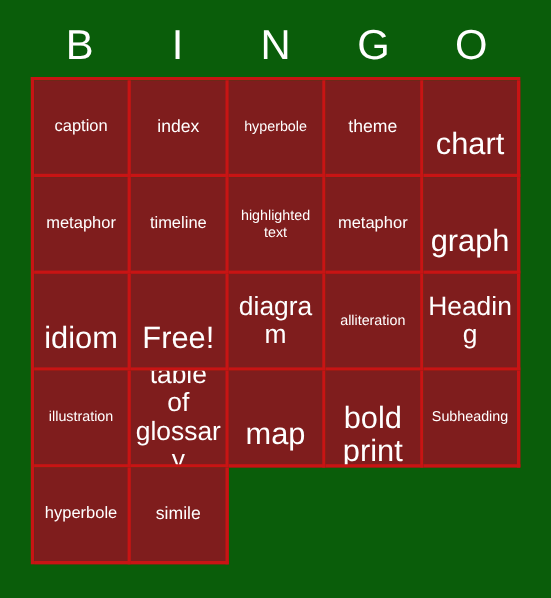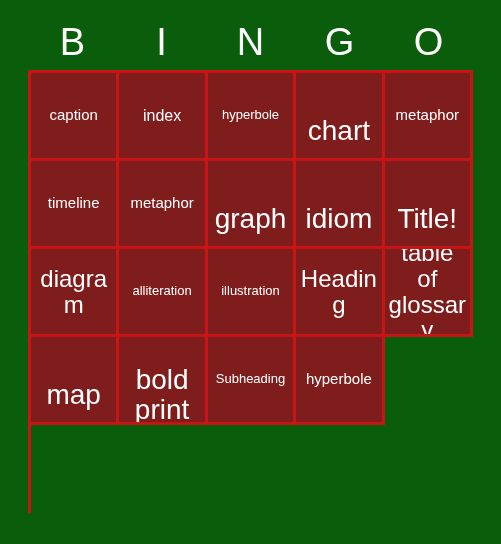--- a/index.html
+++ b/index.html
@@ -104,66 +104,75 @@
     <div class="bingo-cell">
         <span class="cell-text fs-m">caption</span>
       </div>
     <div class="bingo-cell">
         <span class="cell-text fs-xl">index</span>
       </div>
     <div class="bingo-cell">
         <span class="cell-text fs-s">hyperbole</span>
       </div>
     <div class="bingo-cell">
+        <span class="cell-text fs-xl">theme</span>
+      </div>
+    <div class="bingo-cell">
         <span class="cell-text fs-xxl">chart</span>
       </div>
 
     <div class="bingo-cell">
         <span class="cell-text fs-m">metaphor</span>
       </div>
     <div class="bingo-cell">
         <span class="cell-text fs-m">timeline</span>
+      </div>
+    <div class="bingo-cell">
+        <span class="cell-text fs-s">highlighted text</span>
       </div>
     <div class="bingo-cell">
         <span class="cell-text fs-m">metaphor</span>
       </div>
 
     <div class="bingo-cell">
         <span class="cell-text fs-xxl">graph</span>
       </div>
     <div class="bingo-cell">
         <span class="cell-text fs-xxl">idiom</span>
       </div>
     <div class="bingo-cell">
-        <span class="cell-text fs-xxl">Title!</span>
+        <span class="cell-text fs-xxl">Free!</span>
       </div>
     <div class="bingo-cell">
         <span class="cell-text fs-l">diagram</span>
       </div>
     <div class="bingo-cell">
         <span class="cell-text fs-s">alliteration</span>
       </div>
 
     <div class="bingo-cell">
-        <span class="cell-text fs-s">illustration</span>
+        <span class="cell-text fs-l">Heading</span>
       </div>
     <div class="bingo-cell">
-        <span class="cell-text fs-l">Heading</span>
+        <span class="cell-text fs-s">illustration</span>
       </div>
     <div class="bingo-cell">
         <span class="cell-text fs-l">table of glossary</span>
       </div>
     <div class="bingo-cell">
         <span class="cell-text fs-xxl">map</span>
       </div>
 
     <div class="bingo-cell">
         <span class="cell-text fs-xxl">bold print</span>
       </div>
     <div class="bingo-cell">
         <span class="cell-text fs-s">Subheading</span>
       </div>
     <div class="bingo-cell">
         <span class="cell-text fs-m">hyperbole</span>
       </div>
+    <div class="bingo-cell">
+        <span class="cell-text fs-xl">simile</span>
+      </div>
 
   </div>
 </div>
 
 </body></html>

